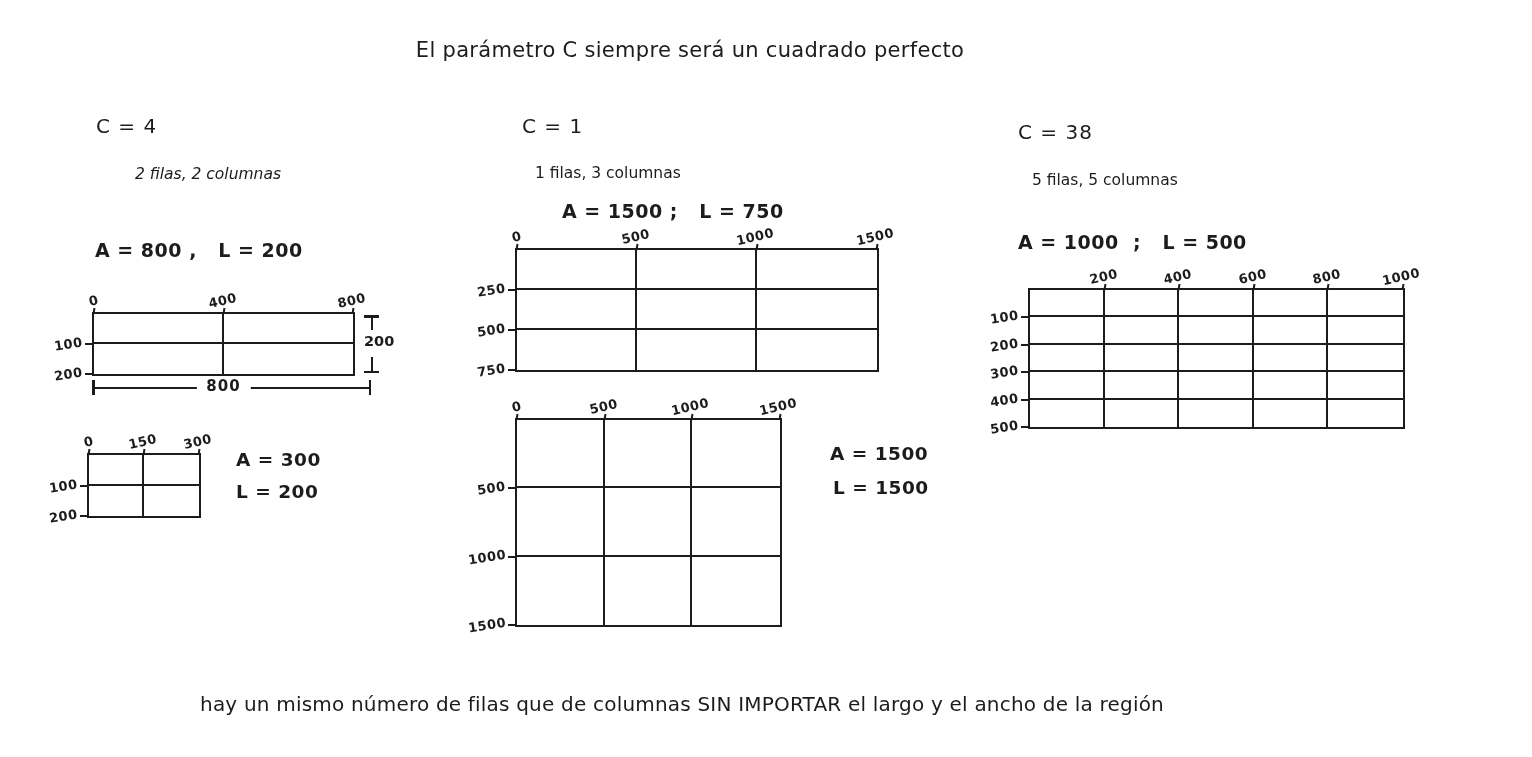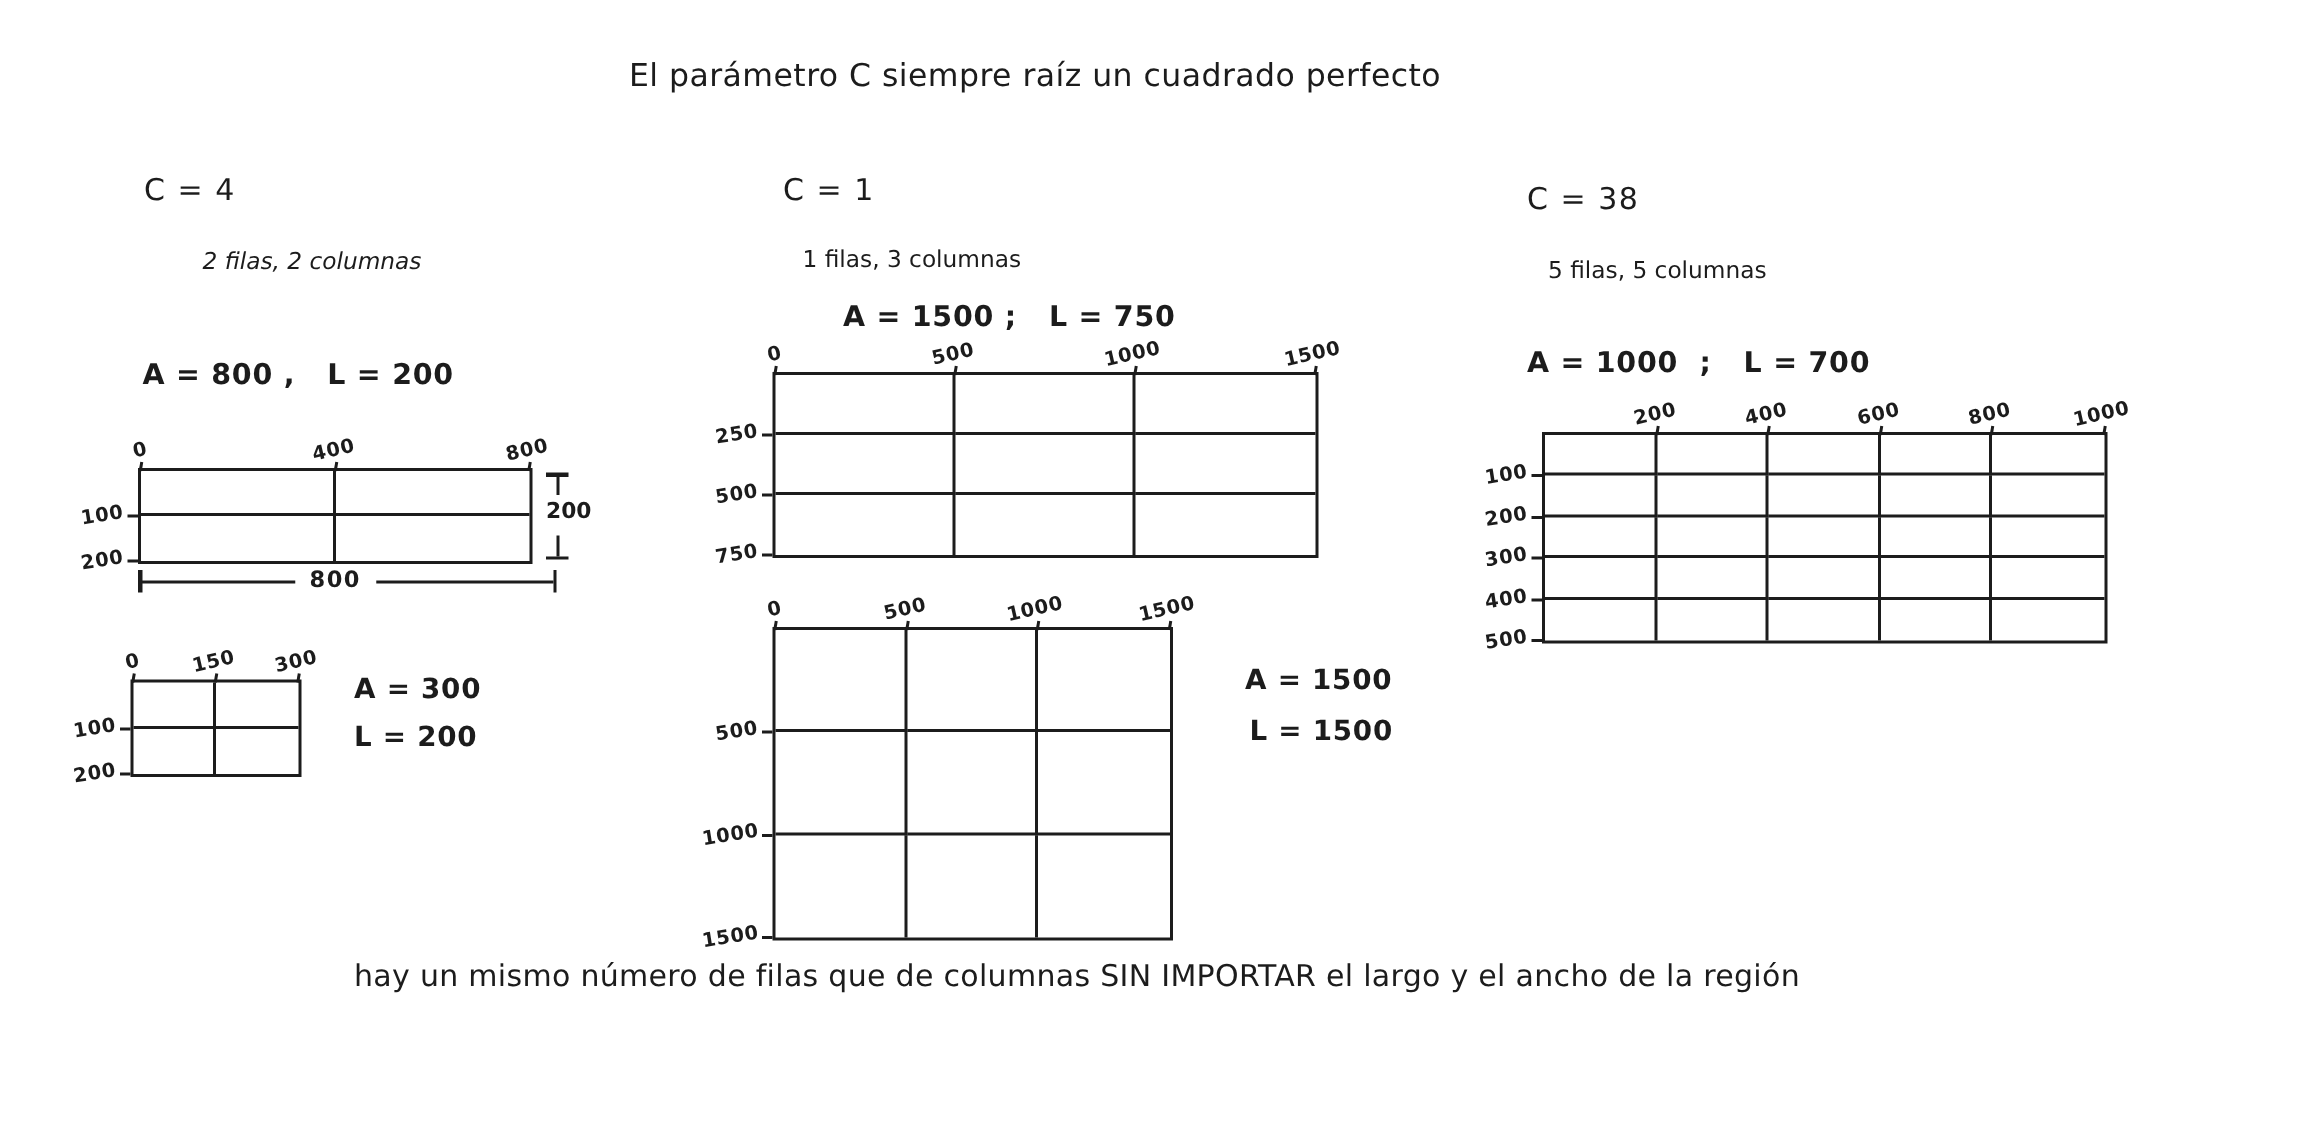--- a/index.html
+++ b/index.html
@@ -57,21 +57,21 @@
     background:#ffffff; padding:0 10px; font-size:15px; font-weight:700; letter-spacing:1px;
   }
 
   .footer-line{ font-size:20px; letter-spacing:.2px; }
 </style>
 </head>
 <body>
 
 <div class="abs" style="inset:0">
 
-  <div class="abs title">El parámetro C siempre raíz un cuadrado perfecto</div>
+  <div class="abs title">El parámetro C siempre será un cuadrado perfecto</div>
 
   <div class="abs heading" style="left:96px; top:114px;">C = 4</div>
   <div class="abs subheading" style="left:135px; top:165px;font-style:italic;">2 filas, 2 columnas</div>
   <div class="abs dimlabel pre" style="left:95px; top:239px;">A = 800 ,   L = 200</div>
 
   <div class="grid" style="left:92px; top:312px; width:263px; height:64px;">
       <div class="cells" style="grid-template-columns: repeat(2, 1fr); grid-template-rows: repeat(2, 1fr);">
         <div class="cell"></div>
         <div class="cell" style="border-right: none;"></div>
         <div class="cell" style="border-bottom: none;"></div>
@@ -182,21 +182,21 @@
       <span class="ytick" style="top: 66.6667%;">1000</span>
       <i class="ynub" style="top: 66.6667%;"></i>
       <span class="ytick" style="top: 100%;">1500</span>
       <i class="ynub" style="top: 100%;"></i>
     </div>
   <div class="abs sidelabel pre" style="left:830px; top:443px;">A = 1500</div>
   <div class="abs sidelabel pre" style="left:833px; top:477px;">L = 1500</div>
 
   <div class="abs heading" style="left:1018px; top:120px;">C = 38</div>
   <div class="abs subheading" style="left:1032px; top:171px;">5 filas, 5 columnas</div>
-  <div class="abs dimlabel pre" style="left:1018px; top:231px;">A = 1000  ;   L = 700</div>
+  <div class="abs dimlabel pre" style="left:1018px; top:231px;">A = 1000  ;   L = 500</div>
 
   <div class="grid" style="left:1028px; top:288px; width:377px; height:141px;">
       <div class="cells" style="grid-template-columns: repeat(5, 1fr); grid-template-rows: repeat(5, 1fr);">
         <div class="cell"></div>
         <div class="cell"></div>
         <div class="cell"></div>
         <div class="cell"></div>
         <div class="cell" style="border-right: none;"></div>
         <div class="cell"></div>
         <div class="cell"></div>
@@ -234,15 +234,15 @@
       <span class="ytick" style="top: 40%;">200</span>
       <i class="ynub" style="top: 40%;"></i>
       <span class="ytick" style="top: 60%;">300</span>
       <i class="ynub" style="top: 60%;"></i>
       <span class="ytick" style="top: 80%;">400</span>
       <i class="ynub" style="top: 80%;"></i>
       <span class="ytick" style="top: 100%;">500</span>
       <i class="ynub" style="top: 100%;"></i>
     </div>
 
-  <div class="abs footer-line" style="left:200px; top:638px;margin-left:36px;">hay un mismo número de filas que de columnas SIN IMPORTAR el largo y el ancho de la región</div>
+  <div class="abs footer-line" style="left:200px; top:692px;">hay un mismo número de filas que de columnas SIN IMPORTAR el largo y el ancho de la región</div>
 
 </div>
 
 </body></html>

